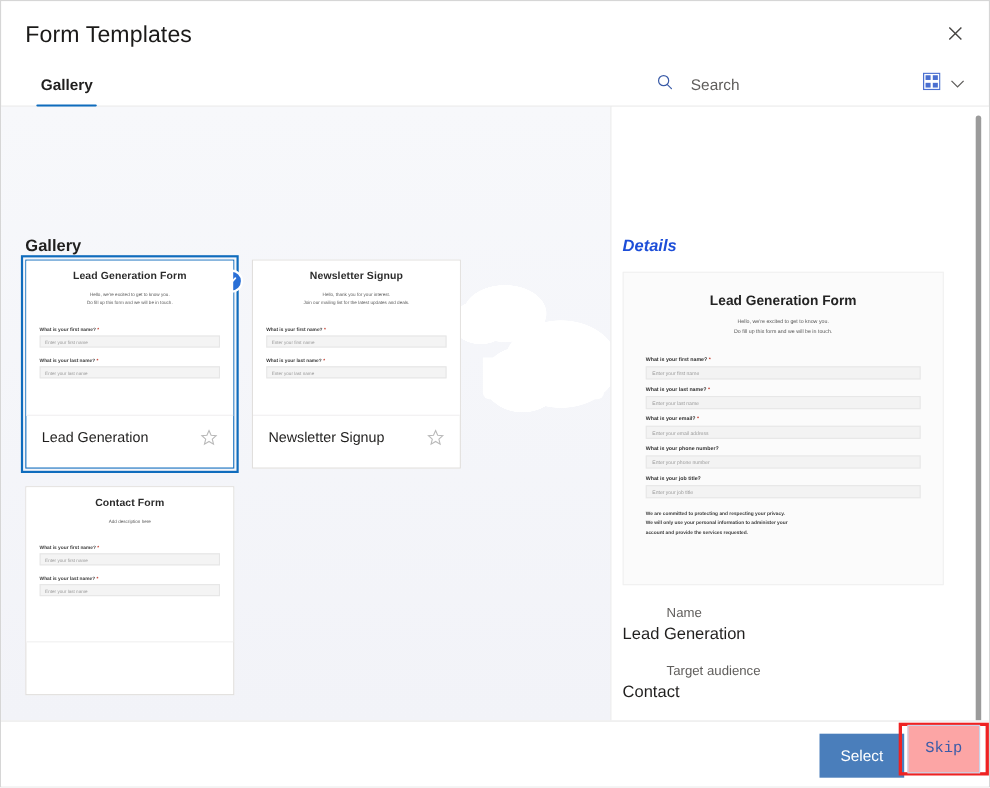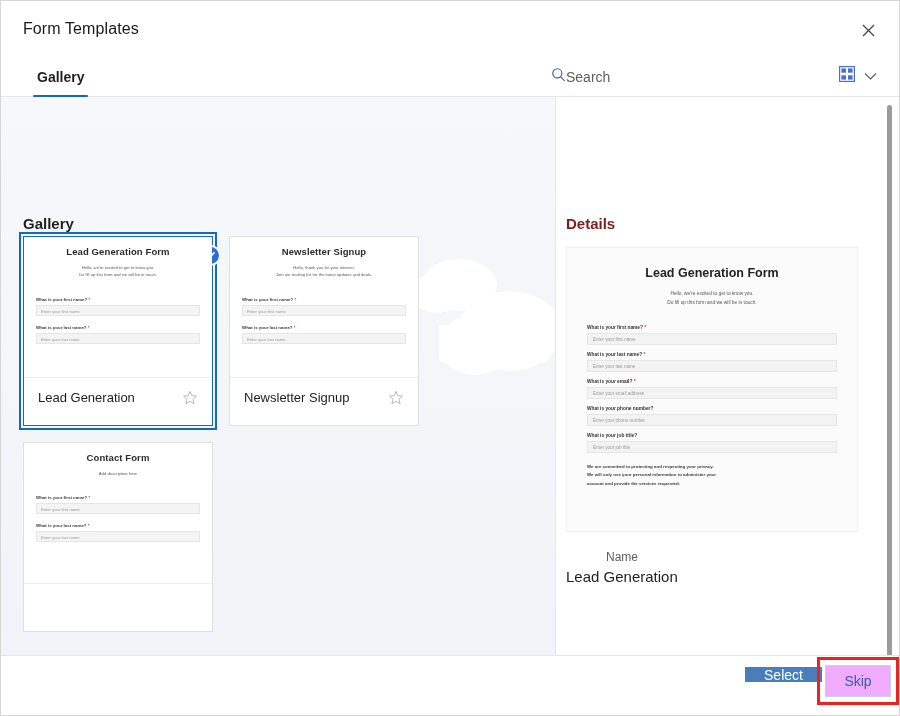--- a/index.html
+++ b/index.html
@@ -14,21 +14,21 @@
     width: 900px; height: 716px;
     background: #ffffff;
     border: 1px solid #d6d6d6;
     display: flex; flex-direction: column;
   }
 
   
   .hdr { position: relative; height: 56px; flex: none; }
   .hdr-title {
     position: absolute; left: 22px; top: 19px;
-    font-size: 16px; color: #1b1a19; font-weight: 400;
+    font-size: 21px; color: #1b1a19; font-weight: 400;
     letter-spacing: .1px;
   }
   .close-btn {
     position: absolute; right: 14px; top: 12px;
     width: 34px; height: 34px;
     display: flex; align-items: center; justify-content: center;
     cursor: pointer; color: #484644;
   }
   .close-btn svg { display: block; }
 
@@ -42,22 +42,22 @@
     position: relative; padding: 0 12px; height: 40px;
     display: flex; align-items: center;
     font-size: 14px; color: #605e5c; cursor: pointer;
   }
   .tab.active { color: #201f1e; font-weight: 600; }
   .tab.active::after {
     content: ""; position: absolute; left: 8px; right: 8px; bottom: 0;
     height: 2.5px; background: #0f6cbd; border-radius: 2px;
   }
   .search-box {
-    position: absolute; left: 550px; top: 10px;
-    display: flex; align-items: center; gap: 0; cursor: text;
+    position: absolute; left: 596px; top: 10px;
+    display: flex; align-items: center; gap: 16px; cursor: text;
   }
   .search-box .mag { color: #3b5ca8; display: block; }
   .search-ph { font-size: 14px; color: #605e5c; }
   .viewctl {
     position: absolute; right: 22px; top: 9px;
     display: flex; align-items: center; gap: 9px; cursor: pointer;
   }
   .grid-ic { display: block; }
   .chev { color: #605e5c; display: block; }
 
@@ -135,21 +135,21 @@
     display: flex; align-items: center; justify-content: center;
   }
 
   
   .details {
     position: relative; flex: 1; background: #ffffff;
     padding: 0; overflow: hidden;
   }
   .det-title {
     position: absolute; left: 10px; top: 118px;
-    font-size: 15px; color: #7f1d1d; font-weight: 600;
+    font-size: 15px; color: #1d4ed8; font-weight: 600; font-style: italic;
   }
   .det-scroll { position: absolute; left: 0; right: 0; top: 0; bottom: 0; }
   .det-inner { position: absolute; left: 10px; top: 150px; width: 292px; }
 
   .det-preview {
     width: 292px; height: 285px; background: #fbfbfb;
     border: 1px solid #f0f0f0; padding: 18px 20px 0 20px; overflow: hidden;
   }
   .dp-title {
     text-align: center; font-size: 12.5px; font-weight: 700; color: #242424;
@@ -185,34 +185,34 @@
     cursor: pointer;
   }
 
   
   .footer {
     position: relative; height: 60px; flex: none;
     border-top: 1px solid #e6e6e6; background: #ffffff;
   }
   .btn-select {
     position: absolute; right: 77px; top: 11px;
-    width: 77px; height: 15px; background: #4a7ebb; color: #ffffff;
+    width: 77px; height: 40px; background: #4a7ebb; color: #ffffff;
     border: none; font-size: 14px; cursor: pointer;
     font-family: "Liberation Sans", sans-serif;
   }
   .skip-wrap {
     position: absolute; right: 0px; top: 1px;
     width: 82px; height: 48px;
     border: 3px solid #ee2222;
     display: flex; align-items: center; justify-content: center;
   }
   .btn-skip {
-    width: 66px; height: 32px; background: #f0abfc; color: #3b5ca8;
+    width: 66px; height: 44px; background: #fca5a5; color: #3b5ca8;
     border: 1px solid #c7d3e8; font-size: 14px; cursor: pointer;
-    font-family: Liberation Sans, sans-serif;
+    font-family: Liberation Mono, monospace;
   }
 </style>
 </head>
 <body>
 
 <div class="dialog">
 
   <div class="hdr">
     <div class="hdr-title">Form Templates</div>
     <div class="close-btn">
@@ -386,20 +386,24 @@
               <div>We will only use your personal information to administer your</div>
               <div>account and provide the services requested.</div>
             </div>
           </div>
 
           <div class="det-field-group">
             <div class="det-lbl">Name</div>
             <div class="det-val">Lead Generation</div>
           </div>
 
+          <div class="det-field-group">
+            <div class="det-lbl">Target audience</div>
+            <div class="det-val">Contact</div>
+          </div>
 
         </div>
       </div>
       <div class="det-sb"></div>
     </div>
 
   </div>
 
   <div class="footer">
     <button class="btn-select">Select</button>

